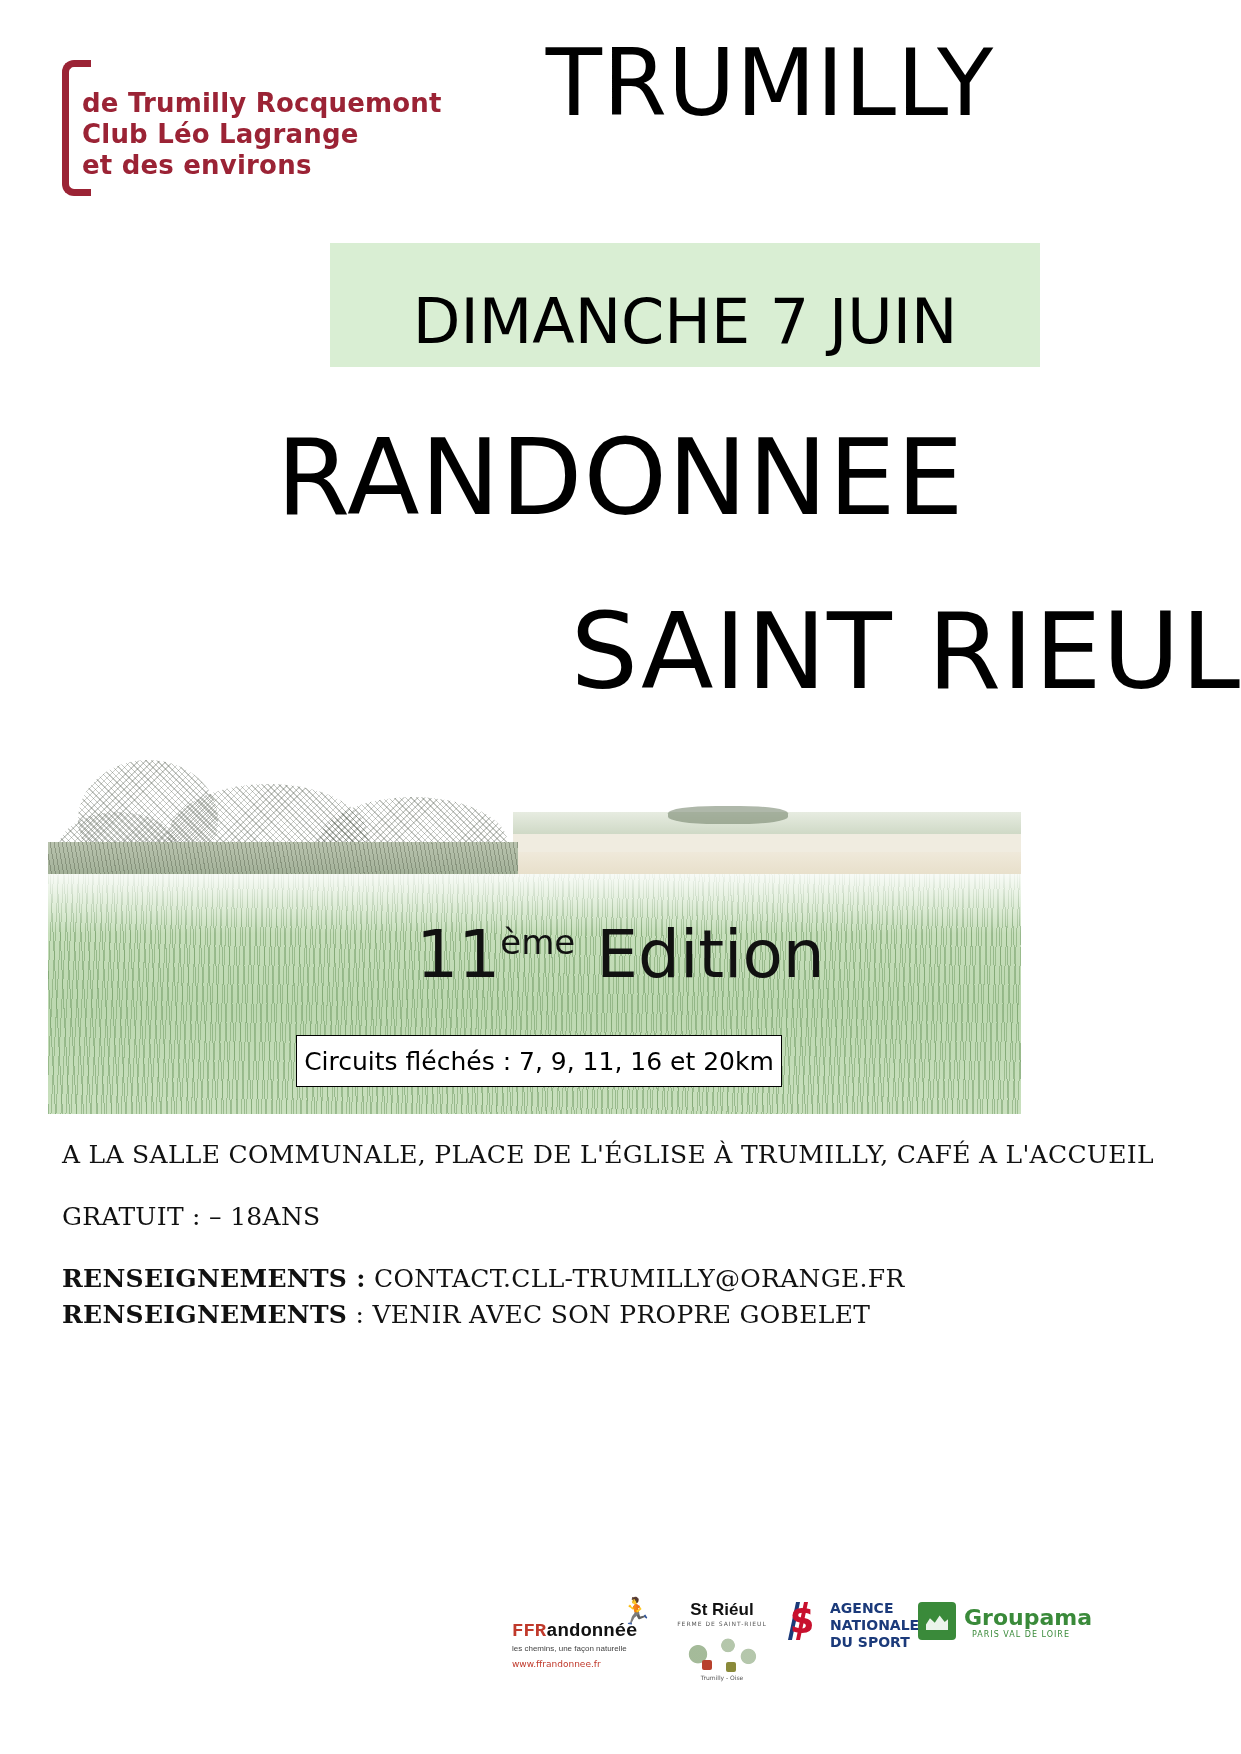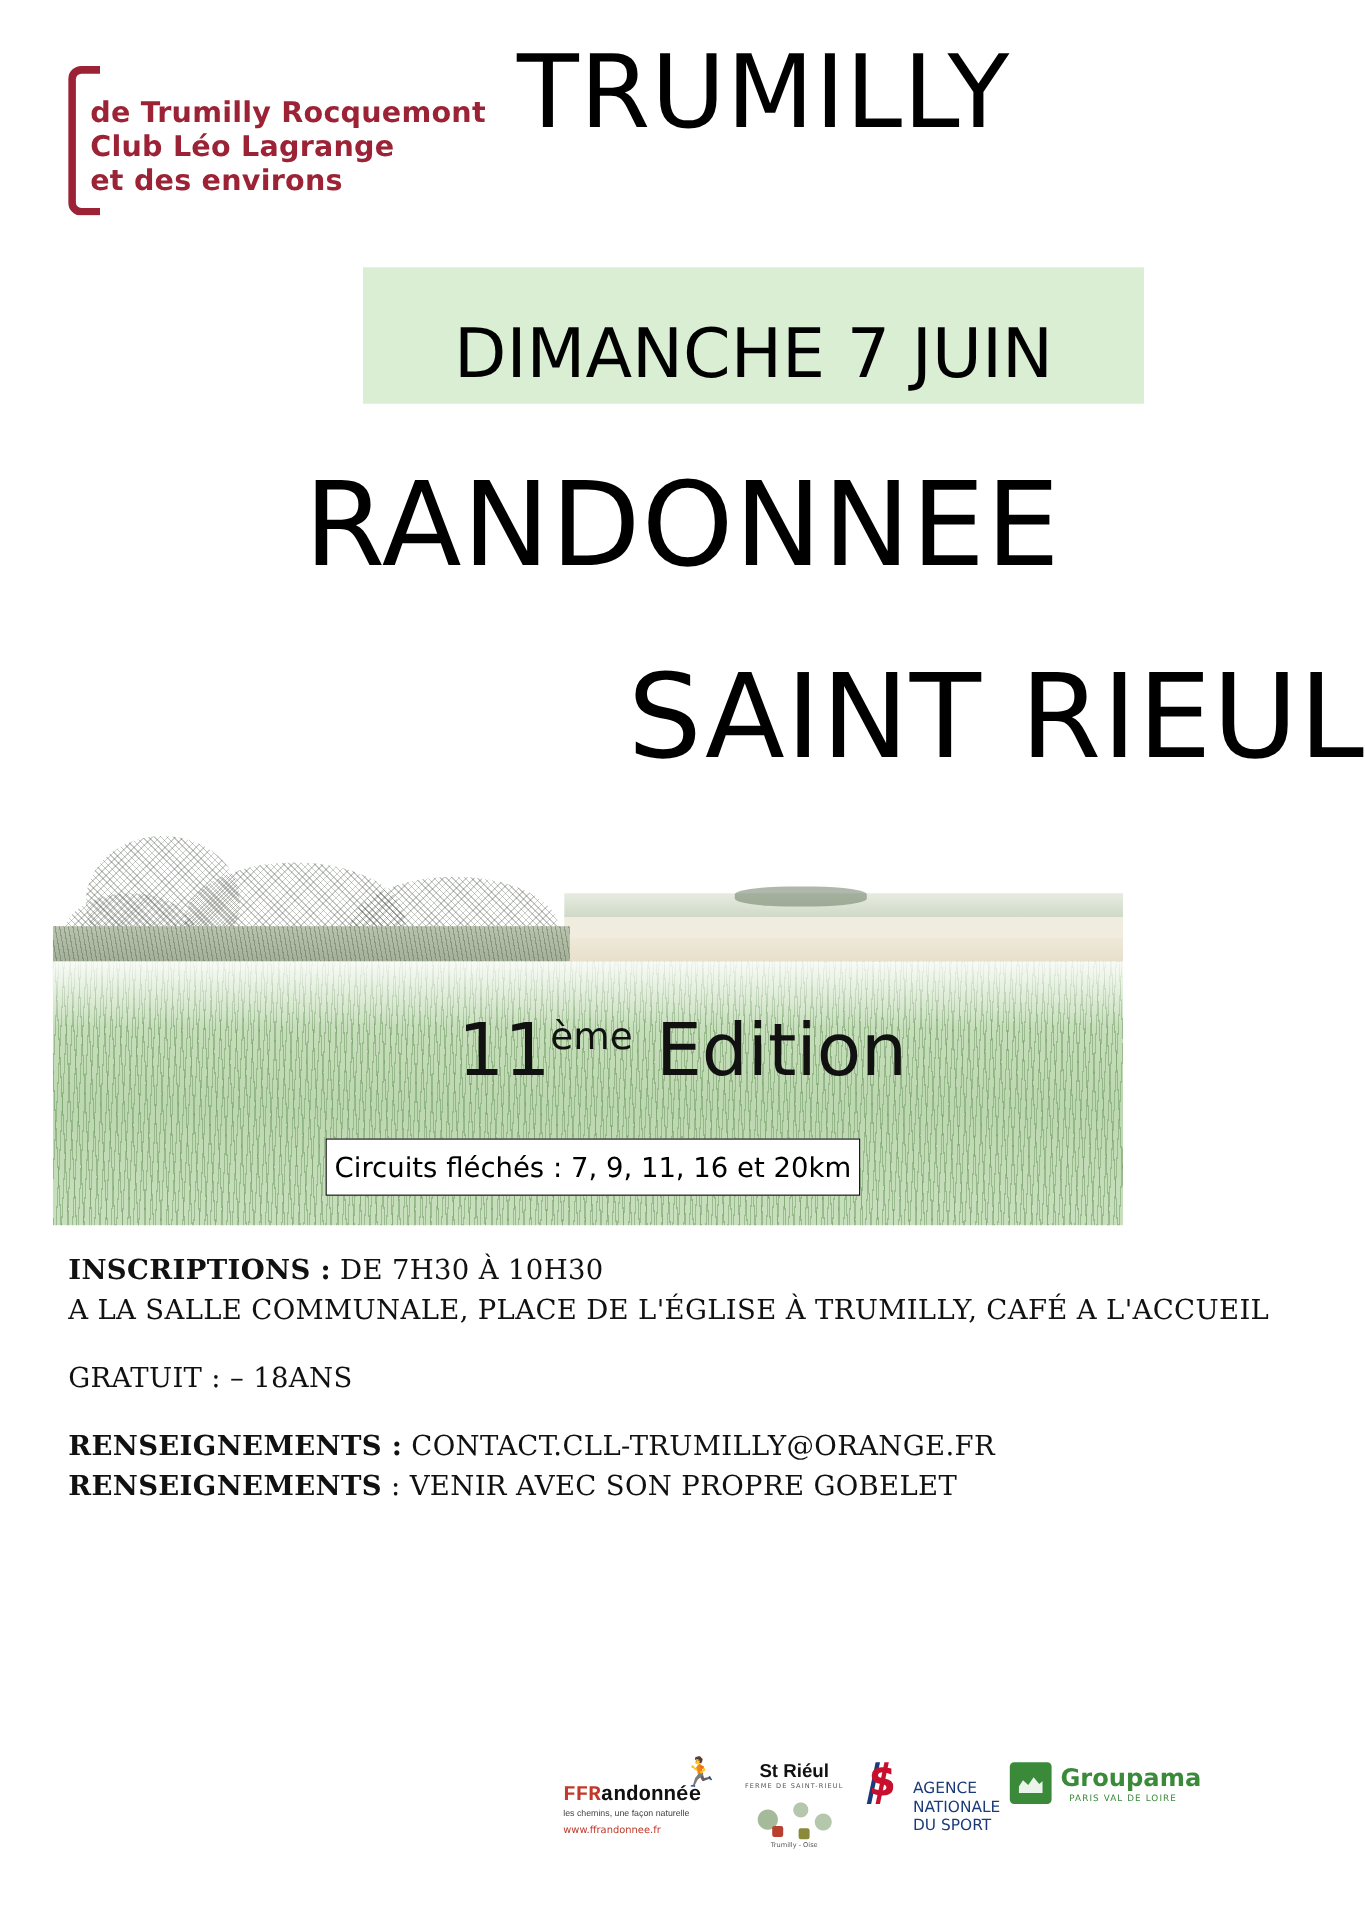--- a/index.html
+++ b/index.html
@@ -53,21 +53,21 @@
   .trumilly {
     position: absolute;
     left: 470px;
     top: 34px;
     width: 600px;
     font-family: "DejaVu Sans", sans-serif;
     font-size: 92px;
     line-height: 100px;
     letter-spacing: 1px;
     color: #000;
-    text-align: left;
+    text-align: center;
   }
 
   
   .date-band {
     position: absolute;
     left: 330px;
     top: 243px;
     width: 710px;
     height: 124px;
     background: #d9eed3;
@@ -331,23 +331,23 @@
   .ans-bars i {
     position: absolute;
     width: 4px; height: 38px;
     background: #1b3a7a;
     transform: skewX(-12deg);
   }
   .ans-bars i:nth-child(1) { left: 0; }
   .ans-bars i:nth-child(2) { left: 8px; background: #c8102e; }
   .ans-txt {
     position: absolute;
-    left: 40px; top: 18px;
-    font-family: "DejaVu Sans", sans-serif;
-    font-weight: normal;
+    left: 40px; top: 0;
+    font-family: "DejaVu Sans", sans-serif;
+    font-weight: bold;
     font-size: 14px;
     line-height: 17px;
     color: #1b3a7a;
     white-space: nowrap;
   }
 
   .sp-groupama { left: 918px; width: 160px; }
   .grp-box {
     position: absolute;
     left: 0; top: 2px;
@@ -423,24 +423,20 @@
   <span>11</span><span class="sup">ème</span>
   <span>Edition</span>
 </div>
 
 <div class="circuits">
   <span>Circuits fléchés : 7, 9, 11, 16 et 20km</span>
 </div>
 
 <div class="info">
   <div class="row">
-    <span class="line"><span class="lbl sc">INSCRIPTIONS :</span>
-    <span class="sc">DE 7H30 À 10H30</span></span>
-  </div>
-  <div class="row">
     <span class="line sc">A LA SALLE COMMUNALE, PLACE DE L'ÉGLISE À TRUMILLY, CAFÉ A L'ACCUEIL</span>
   </div>
 
   <div class="gap"></div>
 
   <div class="row">
     <span class="line sc">GRATUIT : – 18ANS</span>
   </div>
 
   <div class="gap"></div>

